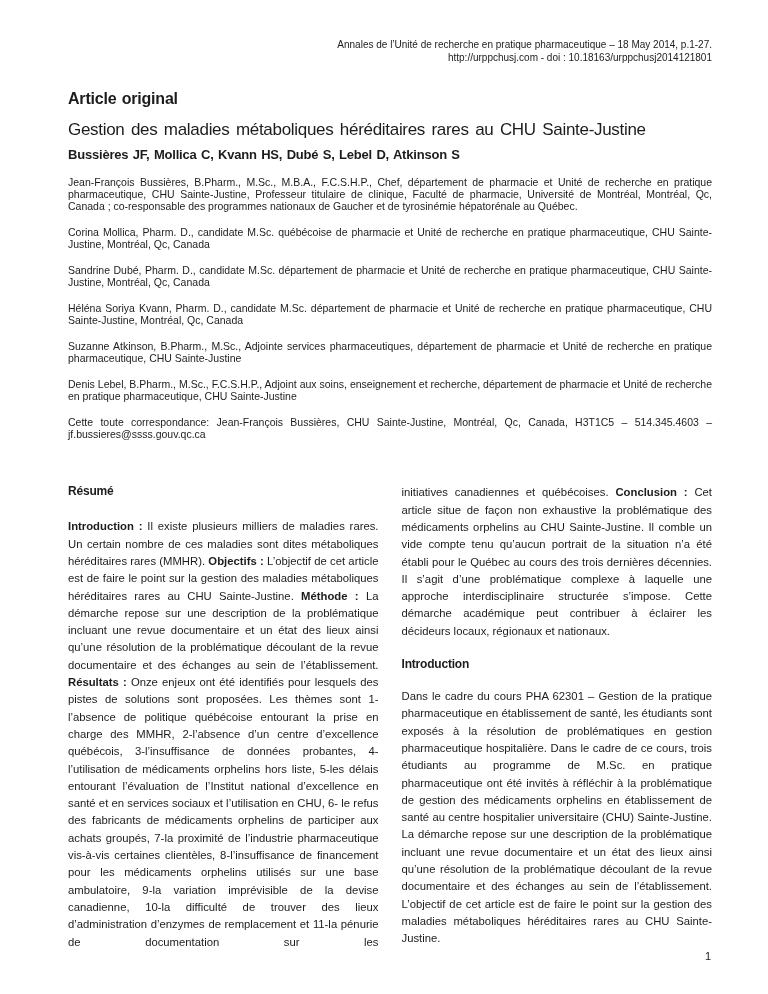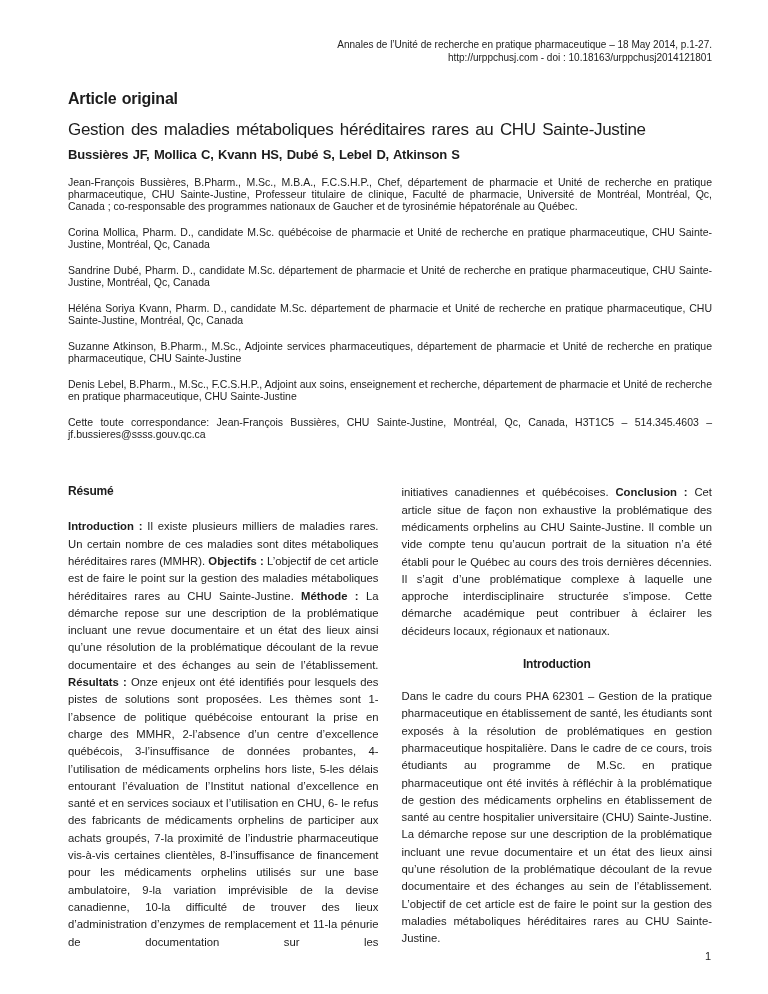--- a/index.html
+++ b/index.html
@@ -58,21 +58,20 @@
   }
   .col { flex: 1 1 0; min-width: 0; }
   .col-heading {
     font-size: 12px;
     font-weight: bold;
     letter-spacing: -0.2px;
     margin-bottom: 17px;
   }
   .col-heading.mid {
     margin-top: 17px;
-    text-align: center;
   }
   .body-text {
     font-size: 11.3px;
     line-height: 17.3px;
     text-align: justify;
   }
   .body-text.justify-last {
     text-align-last: justify;
     margin-top: 20px;
   }

